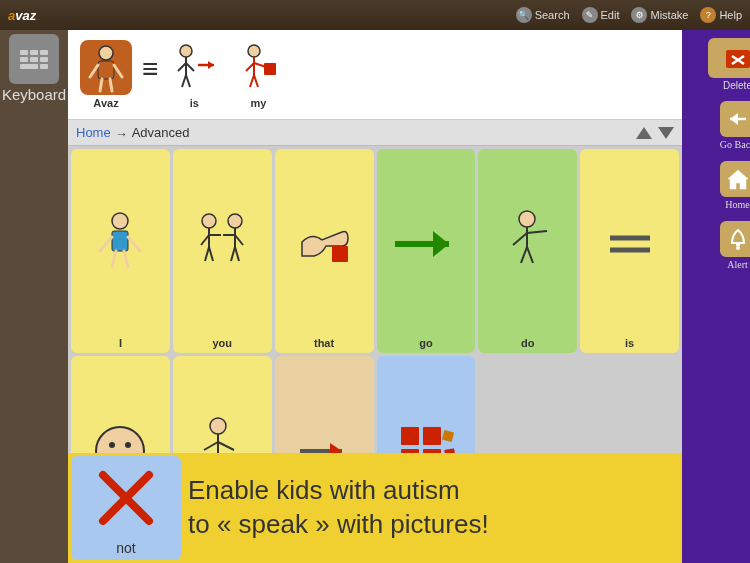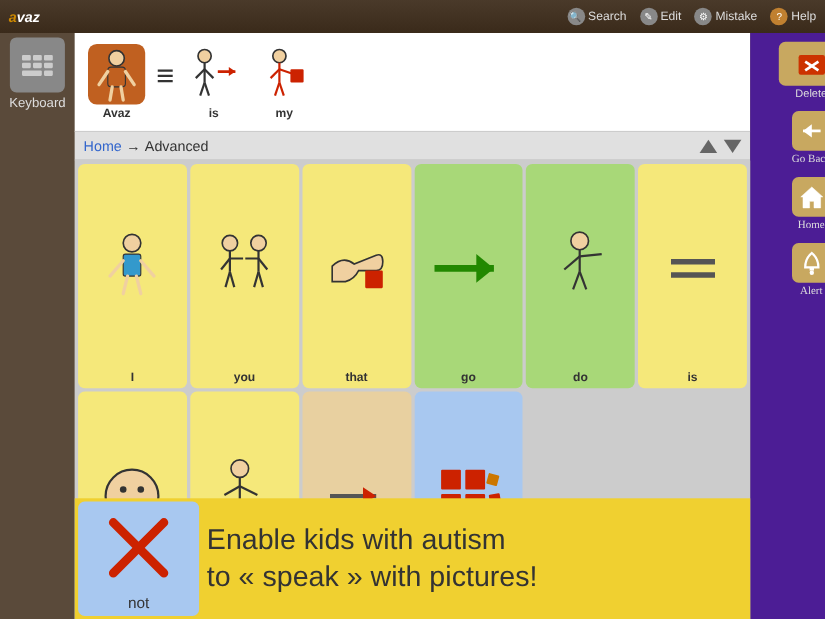--- a/index.html
+++ b/index.html
@@ -56,21 +56,21 @@
     }
     .keyboard-btn {
       width: 50px; height: 50px;
       background: #888;
       border-radius: 6px;
       display: flex; align-items: center; justify-content: center;
       cursor: pointer;
       margin-bottom: 2px;
     }
     .keyboard-label {
-      color: #ddd; font-size: 12px; text-align: center;
+      color: #ddd; font-size: 15px; text-align: center;
     }
 
     
     #center-content {
       flex: 1;
       display: flex;
       flex-direction: column;
       background: #e8e8e8;
     }
 

